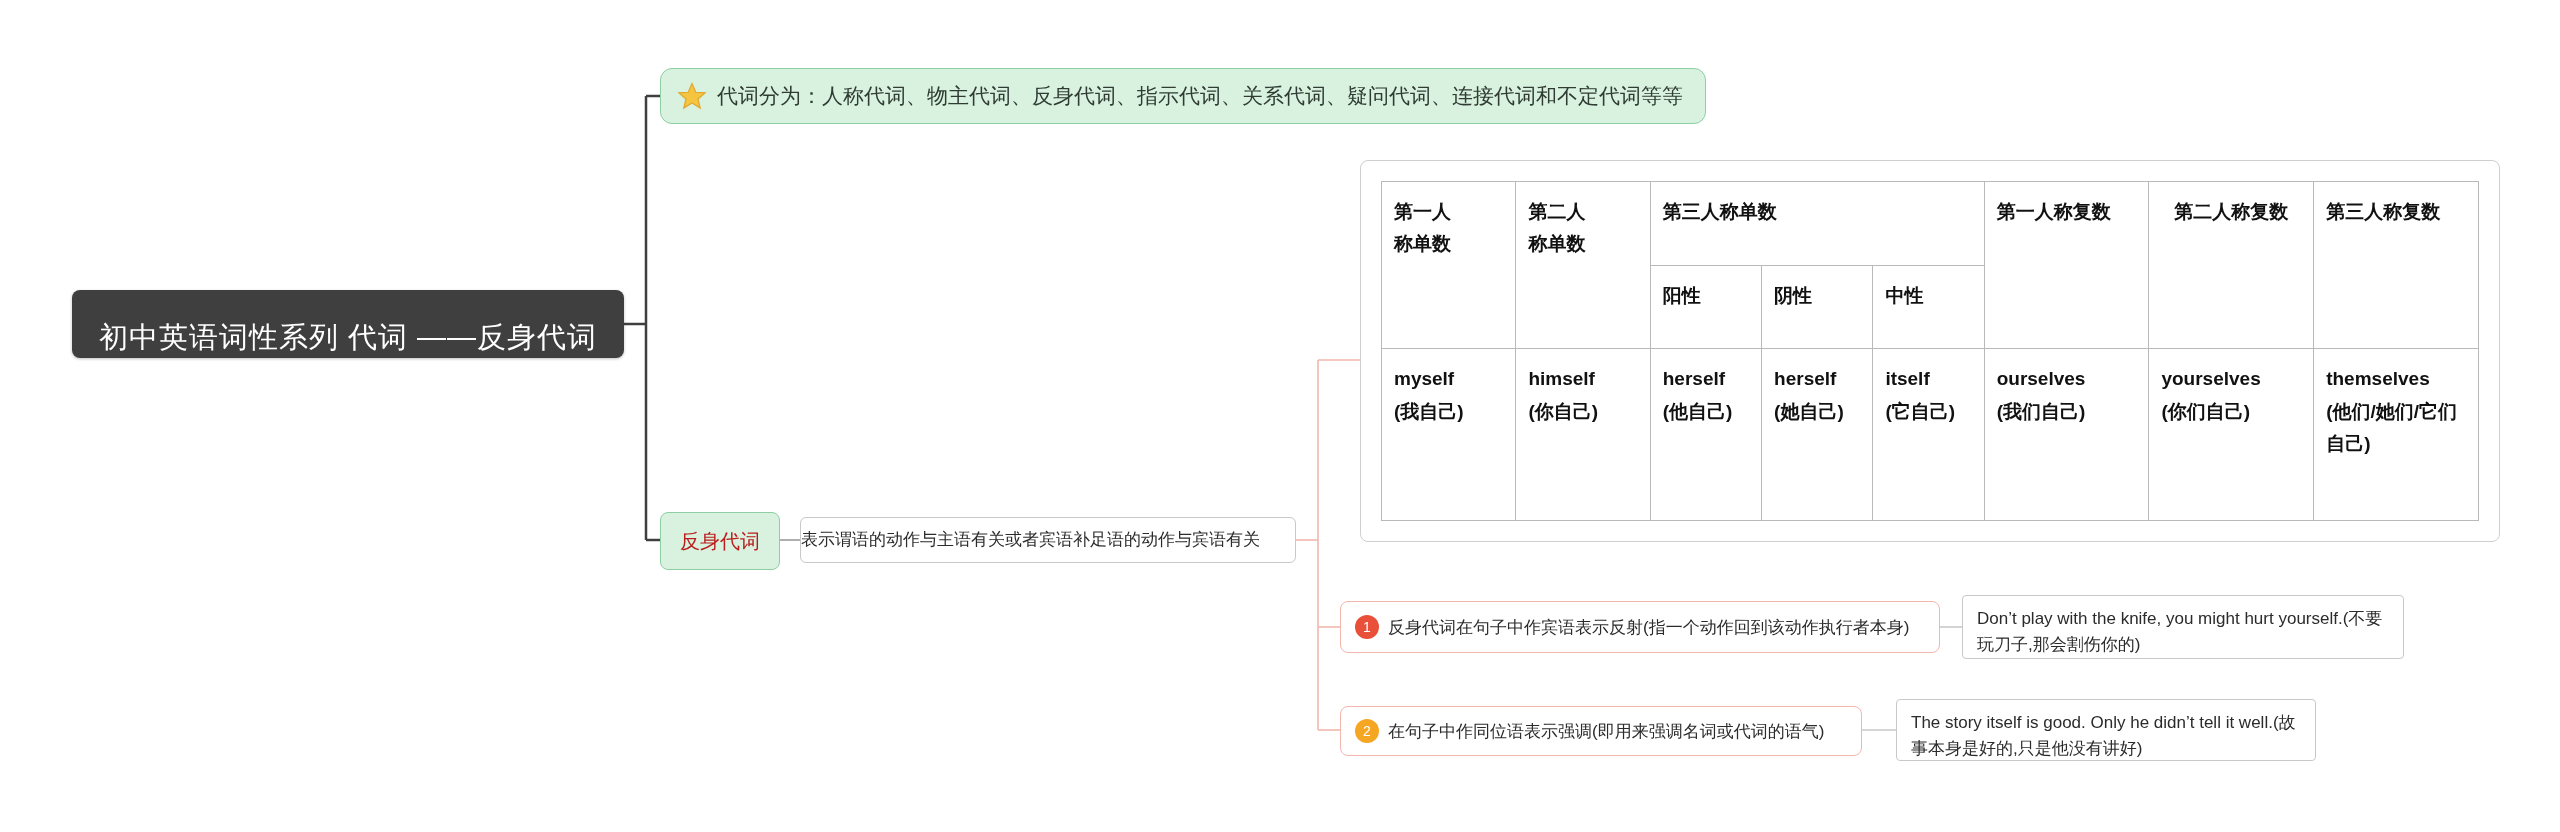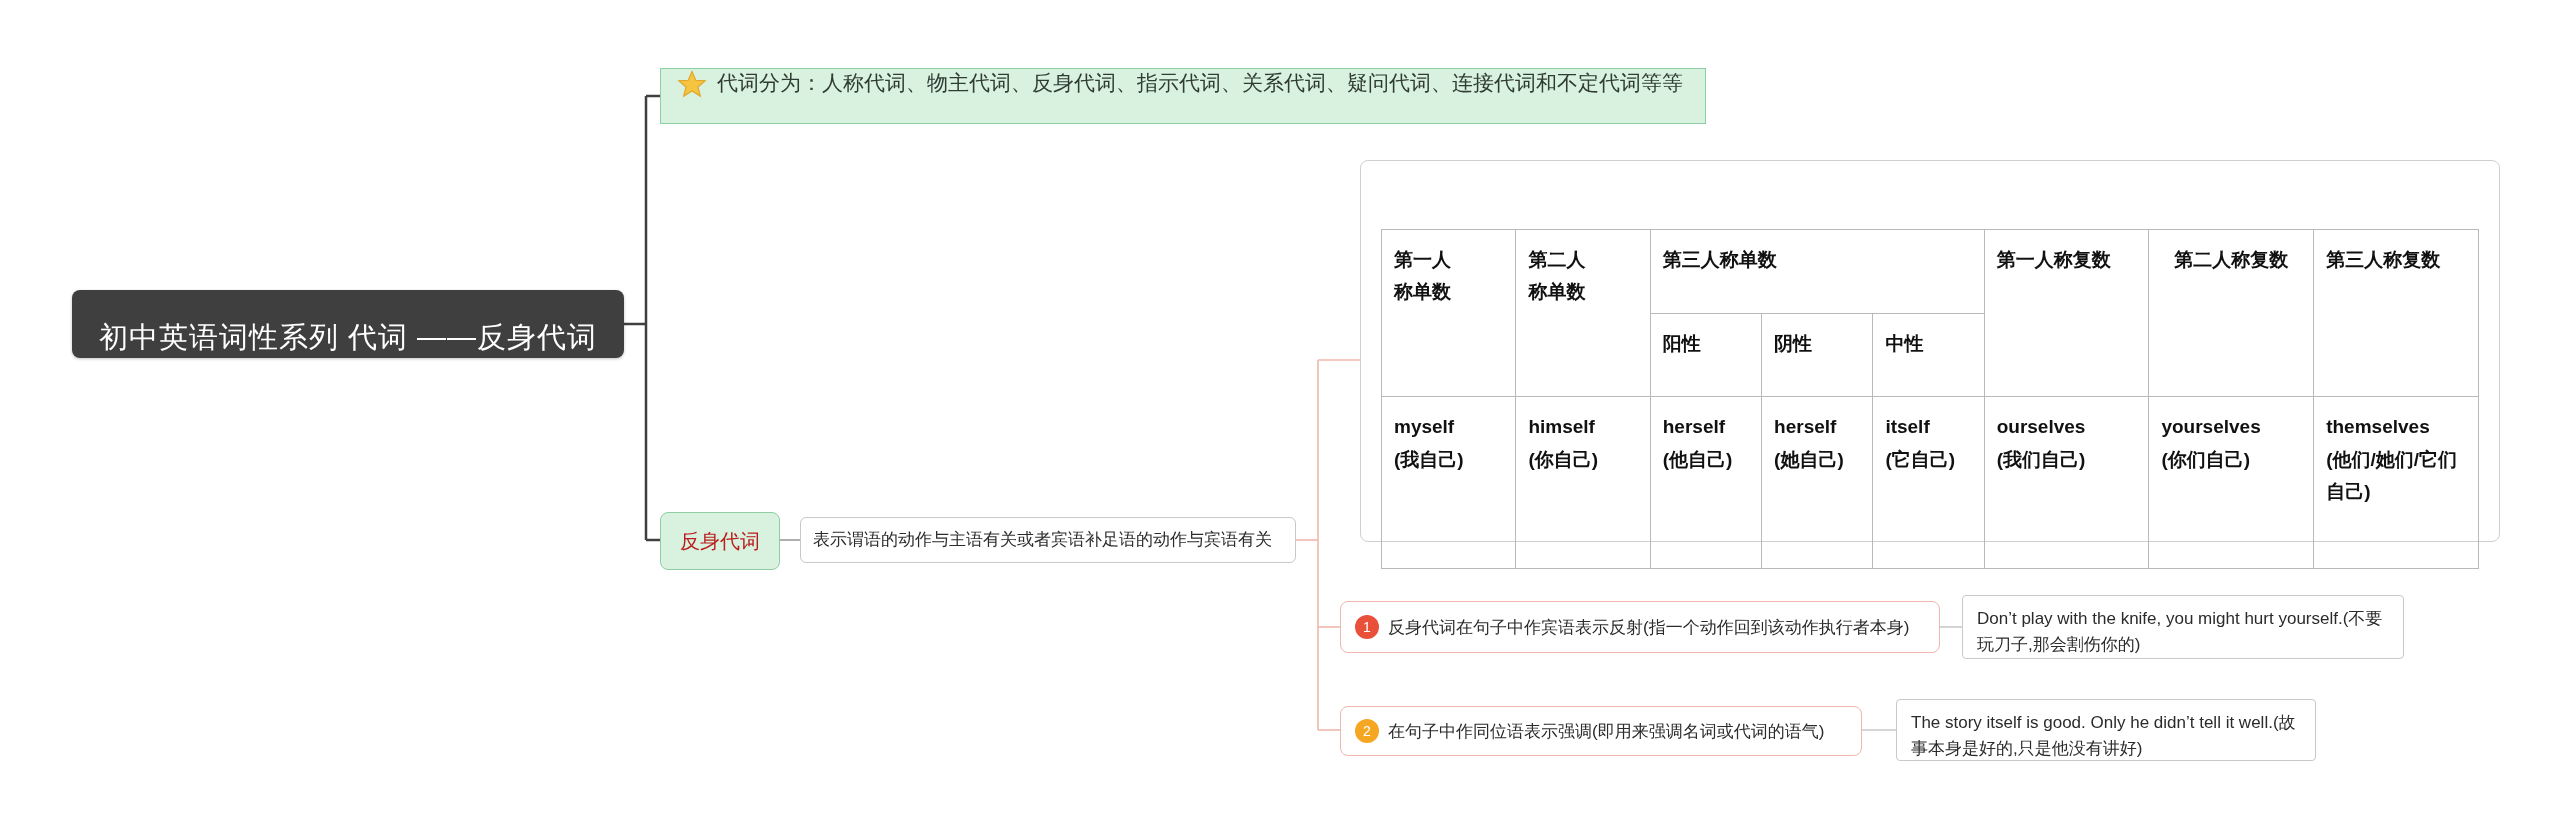--- a/index.html
+++ b/index.html
@@ -47,23 +47,23 @@
   }
 
   
   .green-pill {
     position: absolute;
     left: 660px;
     top: 68px;
     height: 56px;
     background: #d9f2df;
     border: 1px solid #8ccfa2;
-    border-radius: 0;
-    display: flex;
-    align-items: flex-start;
+    border-radius: 12px;
+    display: flex;
+    align-items: center;
     padding: 0 22px 0 16px;
     box-sizing: border-box;
     font-size: 21px;
     color: #2f3b33;
   }
   .star-icon {
     width: 30px;
     height: 30px;
     margin-right: 10px;
     display: block;
@@ -90,21 +90,21 @@
   .white-box {
     position: absolute;
     background: #ffffff;
     border: 1px solid #c9c9c9;
     border-radius: 6px;
     box-sizing: border-box;
     display: flex;
     align-items: center;
     font-size: 17px;
     color: #2b2b2b;
-    padding: 6px 12px;
+    padding: 6px 0;
     line-height: 1.45;
   }
 
   .numbered-box {
     position: absolute;
     background: #ffffff;
     border: 1px solid #f2b6ad;
     border-radius: 8px;
     box-sizing: border-box;
     display: flex;
@@ -151,21 +151,20 @@
     border: 1px solid #cfcfcf;
     border-radius: 8px;
     box-sizing: border-box;
     padding: 20px;
   }
   table.pron {
     width: 100%;
     height: 100%;
     border-collapse: collapse;
     table-layout: fixed;
-    margin-top: 48px;
   }
   table.pron td {
     border: 1px solid #b9b9b9;
     vertical-align: top;
     padding: 14px 12px;
     font-size: 19px;
     color: #111111;
     font-weight: bold;
     line-height: 1.7;
   }

